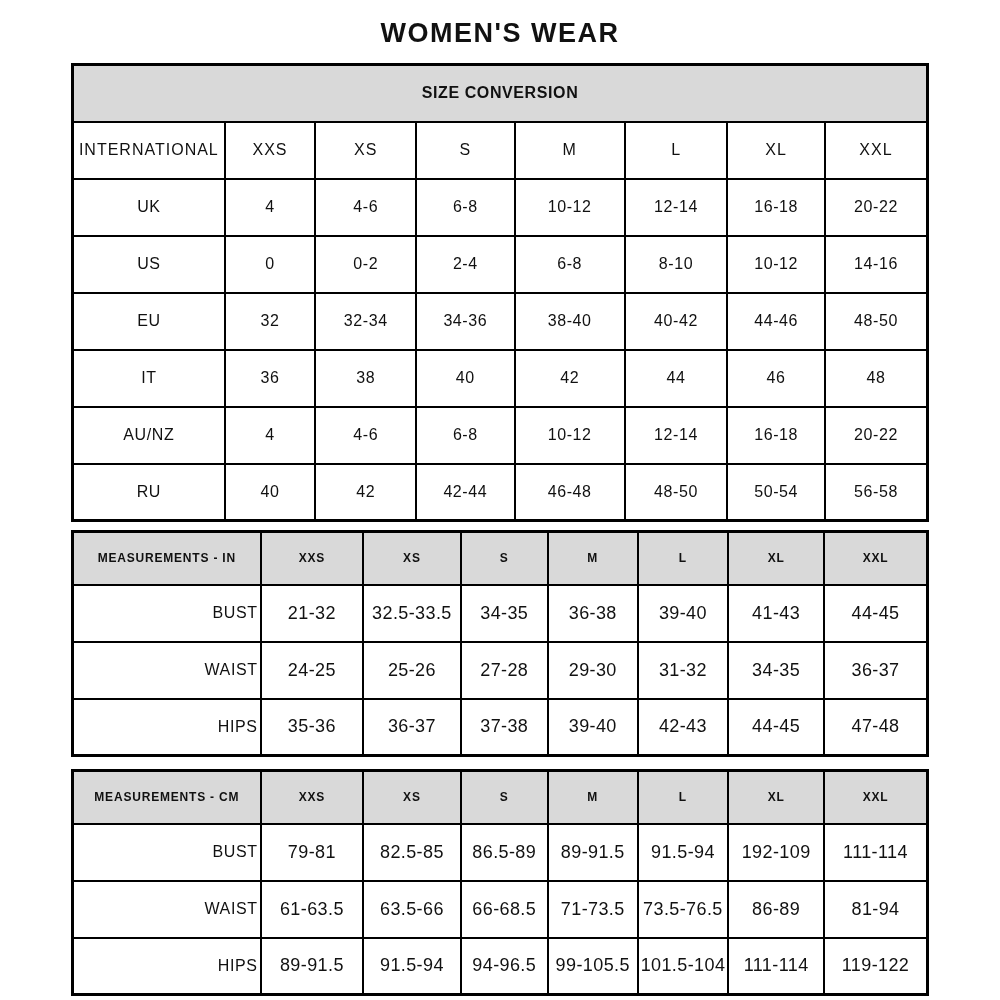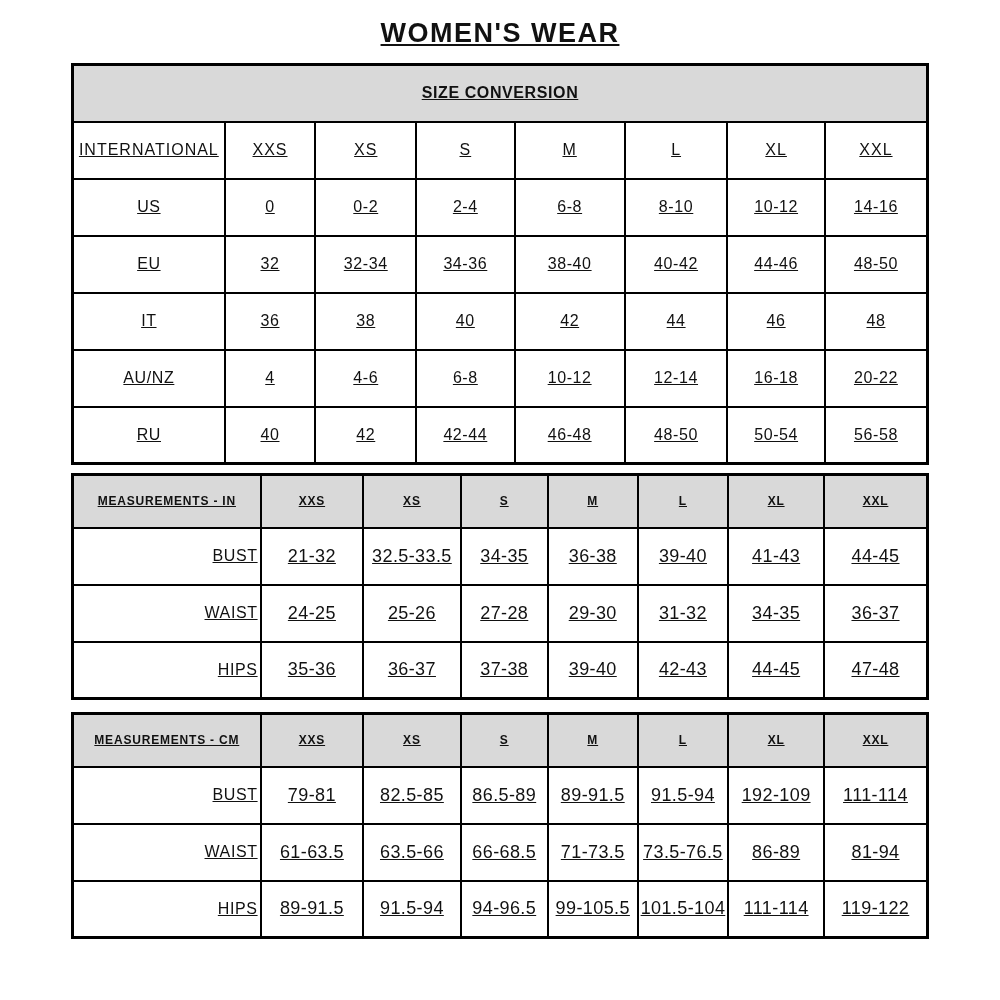--- a/index.html
+++ b/index.html
@@ -3,21 +3,21 @@
 <meta charset="utf-8">
 <style>
   * { box-sizing: border-box; }
   html, body {
     margin: 0; padding: 0;
     width: 1000px; height: 1000px;
     background: #ffffff;
     font-family: "Liberation Sans", sans-serif;
     color: #111111;
   }
-  .page { width: 1000px; height: 1000px; padding-top: 12px; text-decoration: underline; }
+  .page { width: 1000px; height: 1000px; padding-top: 12px; }
   .page-title {
     text-align: center;
     font-size: 27px;
     font-weight: 700;
     letter-spacing: 1.5px;
     margin: 6px 0 14px 0;
     color: #111111;
   }
   table.tbl {
     border-collapse: collapse;
@@ -75,20 +75,30 @@
     </tr>
     <tr class="head">
       <td>INTERNATIONAL</td>
       <td>XXS</td>
       <td>XS</td>
       <td>S</td>
       <td>M</td>
       <td>L</td>
       <td>XL</td>
       <td>XXL</td>
+    </tr>
+    <tr>
+      <td>UK</td>
+      <td>4</td>
+      <td>4-6</td>
+      <td>6-8</td>
+      <td>10-12</td>
+      <td>12-14</td>
+      <td>16-18</td>
+      <td>20-22</td>
     </tr>
     <tr>
       <td>US</td>
       <td>0</td>
       <td>0-2</td>
       <td>2-4</td>
       <td>6-8</td>
       <td>8-10</td>
       <td>10-12</td>
       <td>14-16</td>

